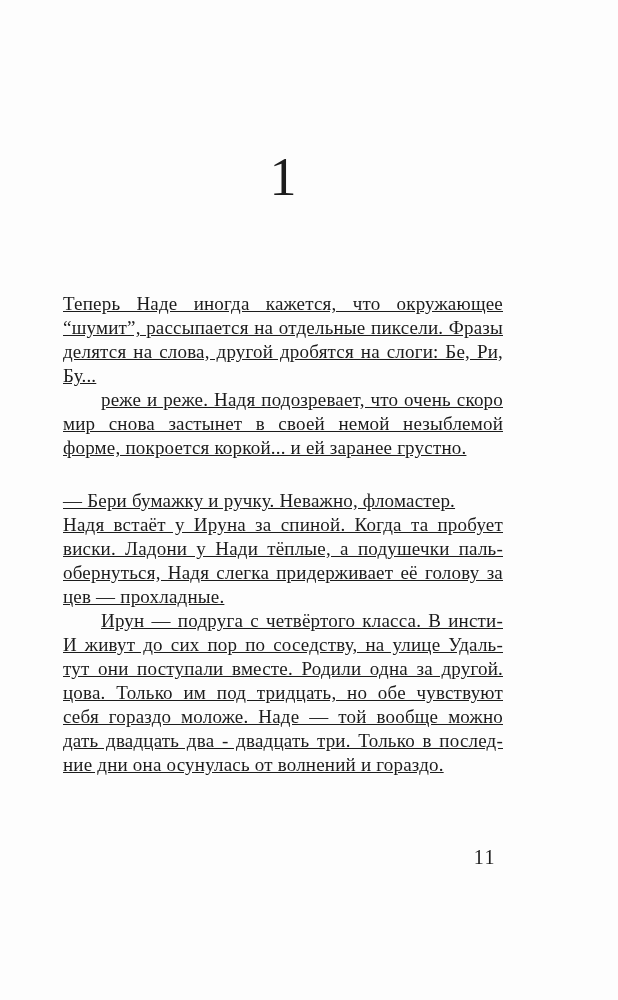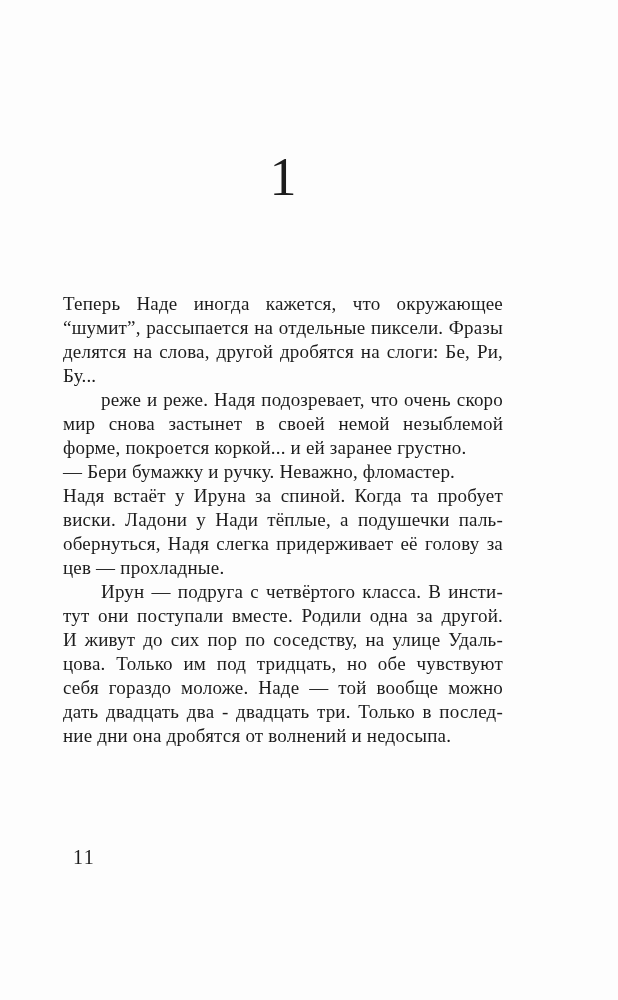--- a/index.html
+++ b/index.html
@@ -33,41 +33,43 @@
     position: absolute;
     left: 63px;
     top: 292px;
     width: 440px;
   }
   .para {
     margin: 0;
     padding: 0;
   }
   .para.gap {
+    margin-top: 29px;
   }
   .line {
     font-size: 19px;
     line-height: 24px;
     letter-spacing: 0.2px;
     text-align: justify;
     text-align-last: justify;
+    text-decoration: underline;
   }
   .line.last {
     text-align: justify;
     text-align-last: left;
   }
   .para.indent .line:first-child {
     text-indent: 38px;
   }
   .page-number {
     position: absolute;
-    left: 73px;
+    left: 56px;
     top: 845px;
     width: 440px;
-    text-align: left;
+    text-align: right;
     font-size: 20px;
     line-height: 24px;
     letter-spacing: 1.5px;
   }
 </style>
 </head>
 <body>
 
 <div class="page">
   <div class="chapter-number">1</div>
@@ -88,23 +90,23 @@
         <div class="line last">— Бери бумажку и ручку. Неважно, фломастер.</div>
       </div>
       <div class="para">
         <div class="line">Надя встаёт у Ируна за спиной. Когда та пробует</div>
         <div class="line">виски. Ладони у Нади тёплые, а подушечки паль-</div>
         <div class="line">обернуться, Надя слегка придерживает её голову за</div>
         <div class="line last">цев — прохладные.</div>
       </div>
       <div class="para indent">
         <div class="line">Ирун — подруга с четвёртого класса. В инсти-</div>
+        <div class="line">И живут до сих пор по соседству, на улице Удаль-</div>
         <div class="line">тут они поступали вместе. Родили одна за другой.</div>
-        <div class="line">И живут до сих пор по соседству, на улице Удаль-</div>
         <div class="line">цова. Только им под тридцать, но обе чувствуют</div>
         <div class="line">себя гораздо моложе. Наде — той вообще можно</div>
         <div class="line">дать двадцать два - двадцать три. Только в послед-</div>
-        <div class="line last">ние дни она дробятся от волнений и недосыпа.</div>
+        <div class="line last">ние дни она осунулась от волнений и гораздо.</div>
       </div>
     </div>
 
   <div class="page-number">11</div>
 </div>
 
 </body></html>

